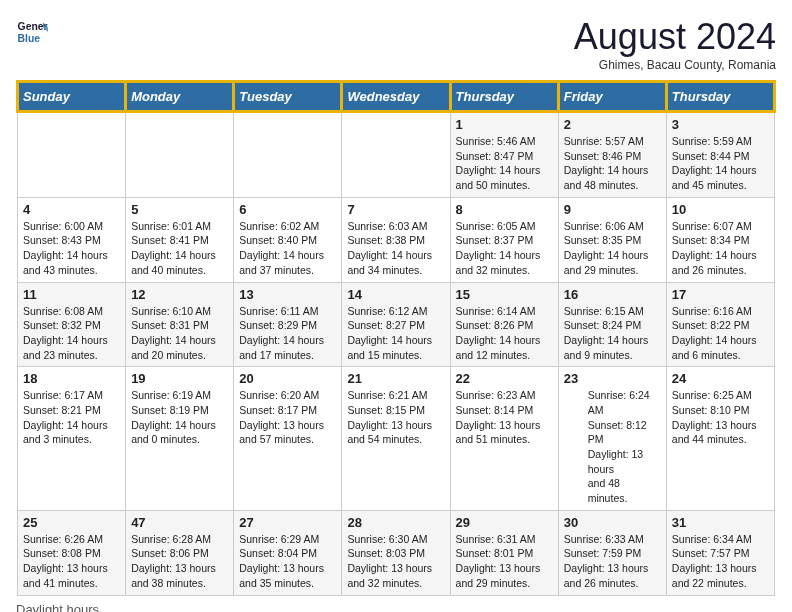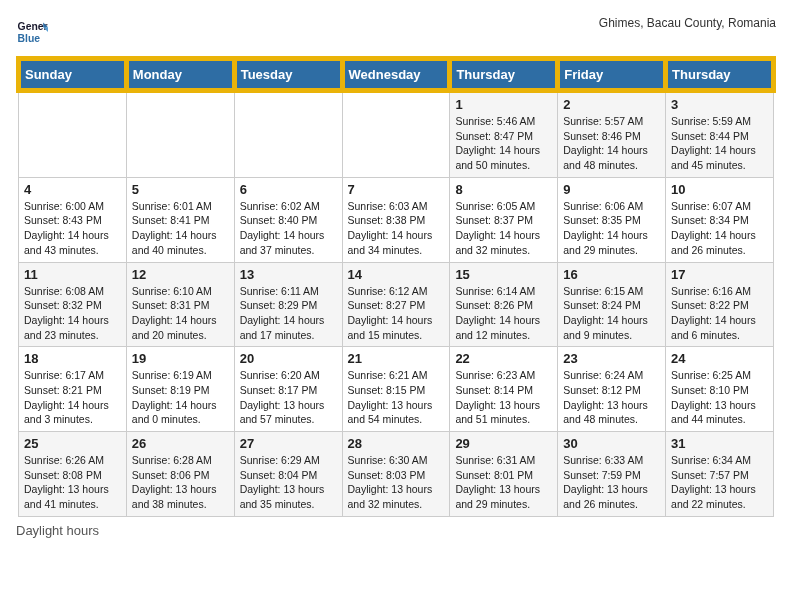--- a/index.html
+++ b/index.html
@@ -42,21 +42,22 @@
       border-collapse: collapse;
       table-layout: fixed;
     }
     thead tr th {
       background-color: #2e6da4;
       color: #fff;
       font-size: 13px;
       font-weight: bold;
       padding: 6px 4px;
       text-align: left;
-      border: 5px solid #eab308;
+      border: 3px solid #eab308;
+      font-style: italic;
     }
     tbody tr td {
       border: 1px solid #ccc;
       vertical-align: top;
       padding: 4px 5px;
       font-size: 11px;
       color: #222;
       height: 80px;
       background: #fff;
     }
@@ -89,20 +90,21 @@
 <div class="header">
   <div class="logo">
     <svg class="logo-icon" viewBox="0 0 40 40">
       <text x="2" y="18" font-size="13" font-weight="bold" fill="#1a1a2e" font-family="Arial">General</text>
       <text x="2" y="32" font-size="13" font-weight="bold" fill="#2e6da4" font-family="Arial">Blue</text>
       <polygon points="34,8 40,14 34,14" fill="#2e6da4"></polygon>
       <polygon points="34,14 40,14 40,20" fill="#5a9fd4"></polygon>
     </svg>
   </div>
   <div class="title-block">
+    <div class="month-title">August 2024</div>
     <div class="location">Ghimes, Bacau County, Romania</div>
   </div>
 </div>
 
 <table>
   <thead>
     <tr>
     <th>Sunday</th>
         <th>Monday</th>
         <th>Tuesday</th>
@@ -273,21 +275,21 @@
         </td>
         <td>
           <span class="day-num">22</span>
           <div class="day-info" style="white-space: pre-line;">Sunrise: 6:23 AM
 Sunset: 8:14 PM
 Daylight: 13 hours
 and 51 minutes.</div>
         </td>
         <td>
           <span class="day-num">23</span>
-          <div class="day-info" style="white-space: pre-line;">Sunrise: 6:24 AM
+          <div class="day-info" style="white-space: pre-line; margin-left: 24px;">Sunrise: 6:24 AM
 Sunset: 8:12 PM
 Daylight: 13 hours
 and 48 minutes.</div>
         </td>
         <td>
           <span class="day-num">24</span>
           <div class="day-info" style="white-space: pre-line;">Sunrise: 6:25 AM
 Sunset: 8:10 PM
 Daylight: 13 hours
 and 44 minutes.</div>
@@ -295,21 +297,21 @@
       </tr>
       <tr>
         <td>
           <span class="day-num">25</span>
           <div class="day-info" style="white-space: pre-line;">Sunrise: 6:26 AM
 Sunset: 8:08 PM
 Daylight: 13 hours
 and 41 minutes.</div>
         </td>
         <td>
-          <span class="day-num">26</span>
+          <span class="day-num">47</span>
           <div class="day-info" style="white-space: pre-line;">Sunrise: 6:28 AM
 Sunset: 8:06 PM
 Daylight: 13 hours
 and 38 minutes.</div>
         </td>
         <td>
           <span class="day-num">27</span>
           <div class="day-info" style="white-space: pre-line;">Sunrise: 6:29 AM
 Sunset: 8:04 PM
 Daylight: 13 hours

